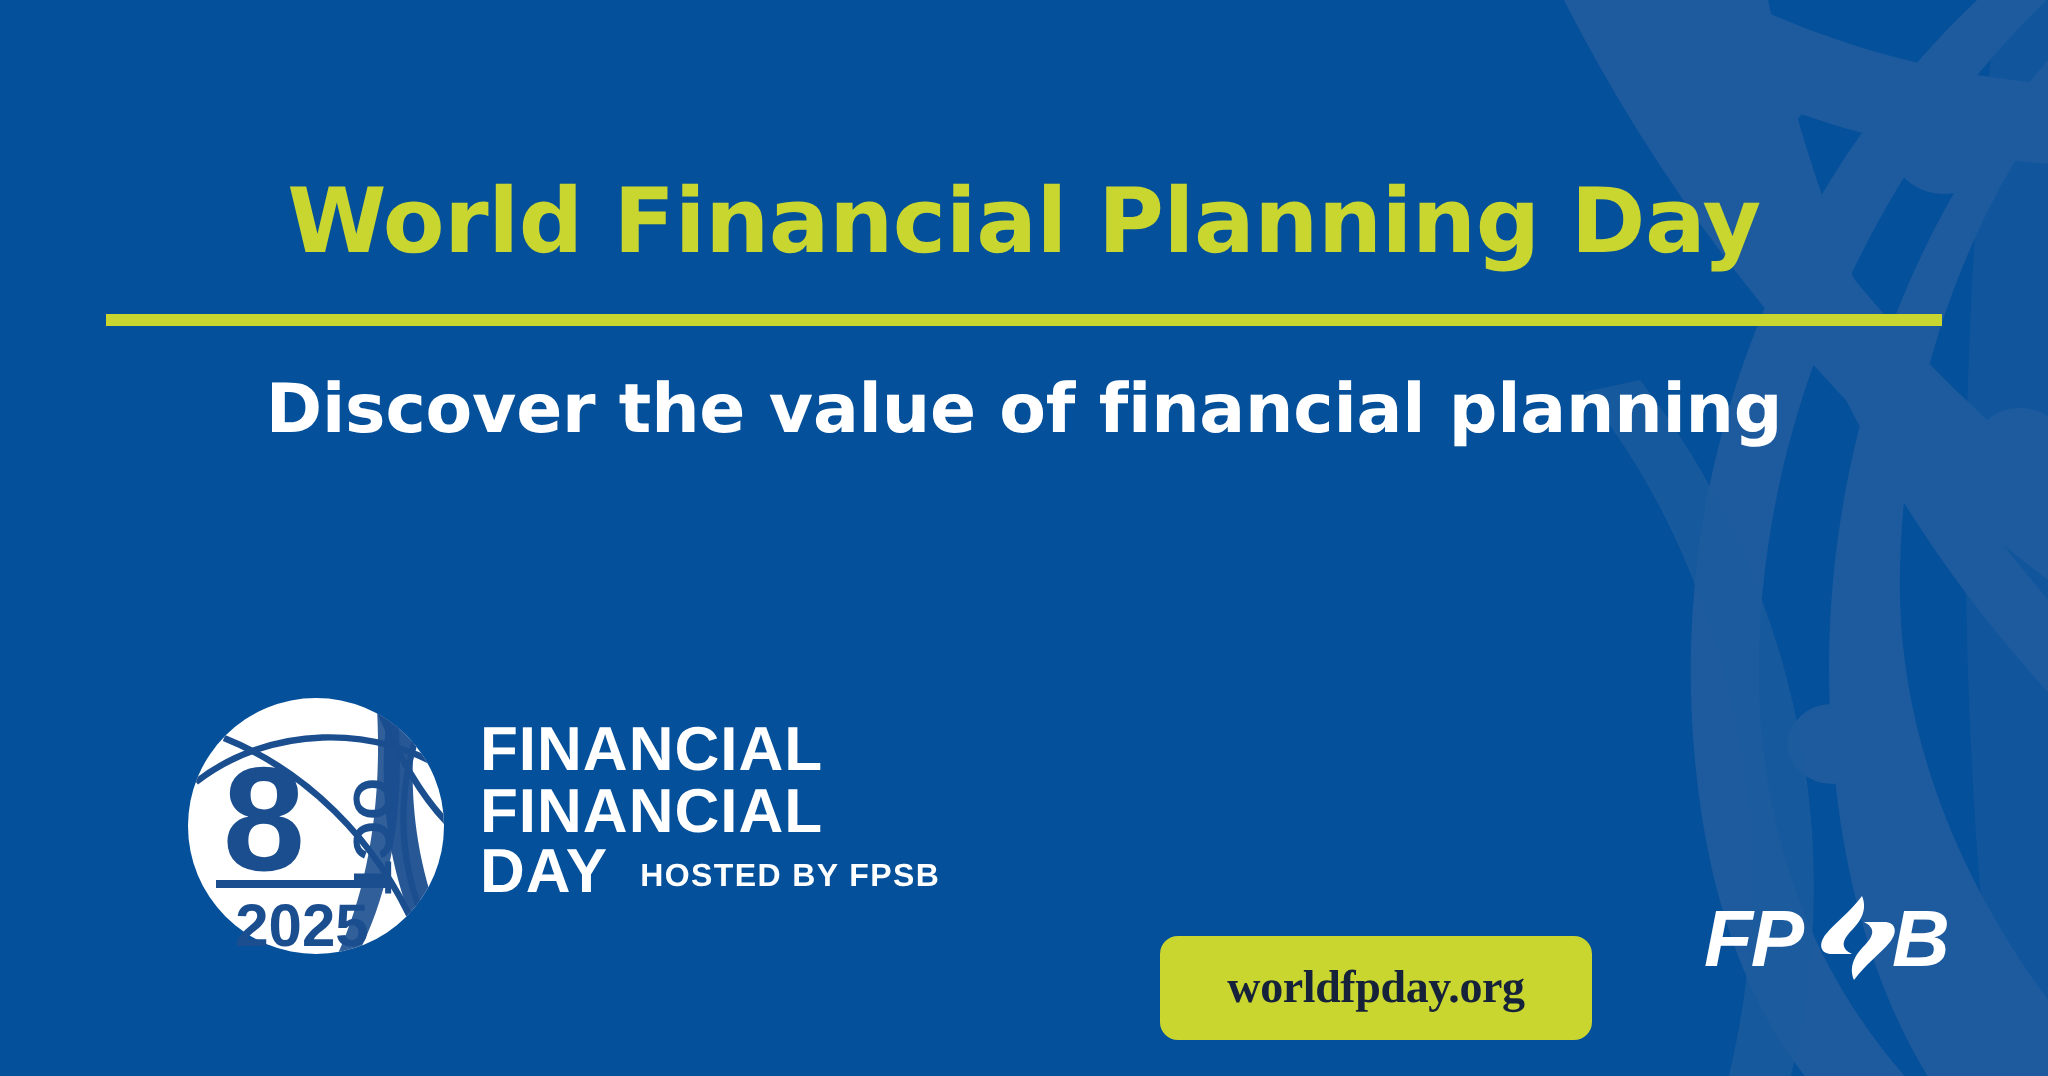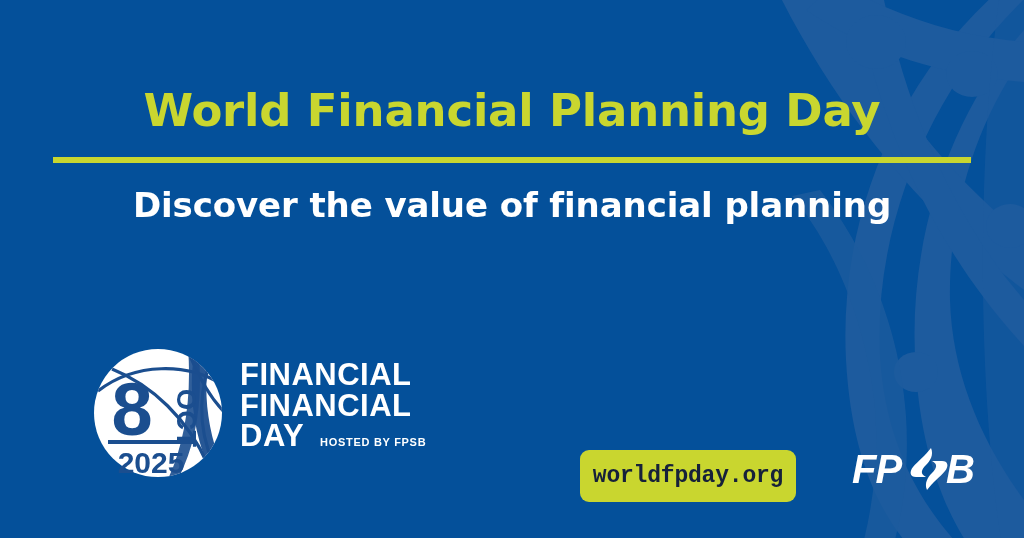--- a/index.html
+++ b/index.html
@@ -90,39 +90,39 @@
     letter-spacing: 0.5px;
   }
   #wordmark-last-row {
     display: flex;
     align-items: flex-end;
   }
   #hosted-by {
     color: #ffffff;
     font-family: "Liberation Sans", sans-serif;
     font-weight: bold;
-    font-size: 11px;
+    font-size: 16px;
     letter-spacing: 0.7px;
     margin-left: 16px;
     padding-bottom: 4px;
     white-space: nowrap;
   }
 
   
   #site-button {
     position: absolute;
     left: 580px;
-    top: 450px;
+    top: 468px;
     width: 216px;
     height: 52px;
     border: none;
     border-radius: 9px;
     background: #c9d62f;
     color: #16213a;
-    font-family: Liberation Mono, monospace;
+    font-family: Liberation Serif, serif;
     font-weight: bold;
     font-size: 23px;
     letter-spacing: -0.2px;
     cursor: pointer;
     z-index: 6;
     padding: 0;
   }
 
   
   #fpsb-logo {

